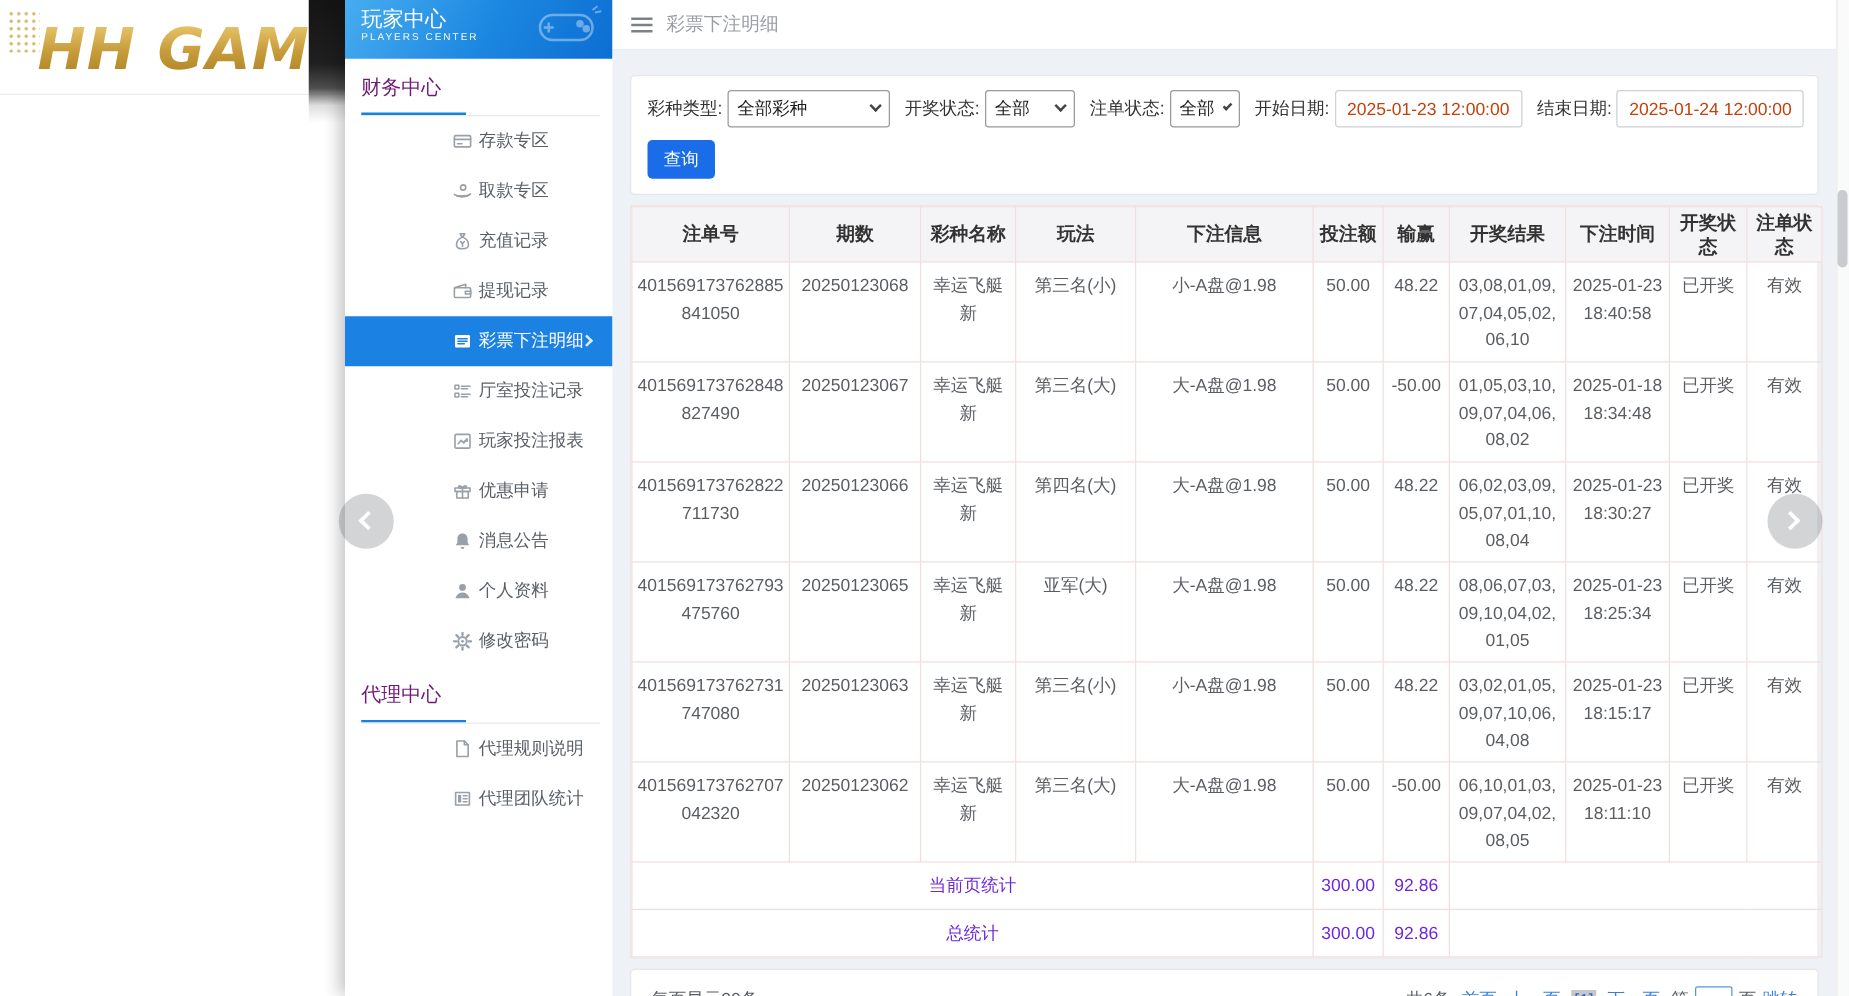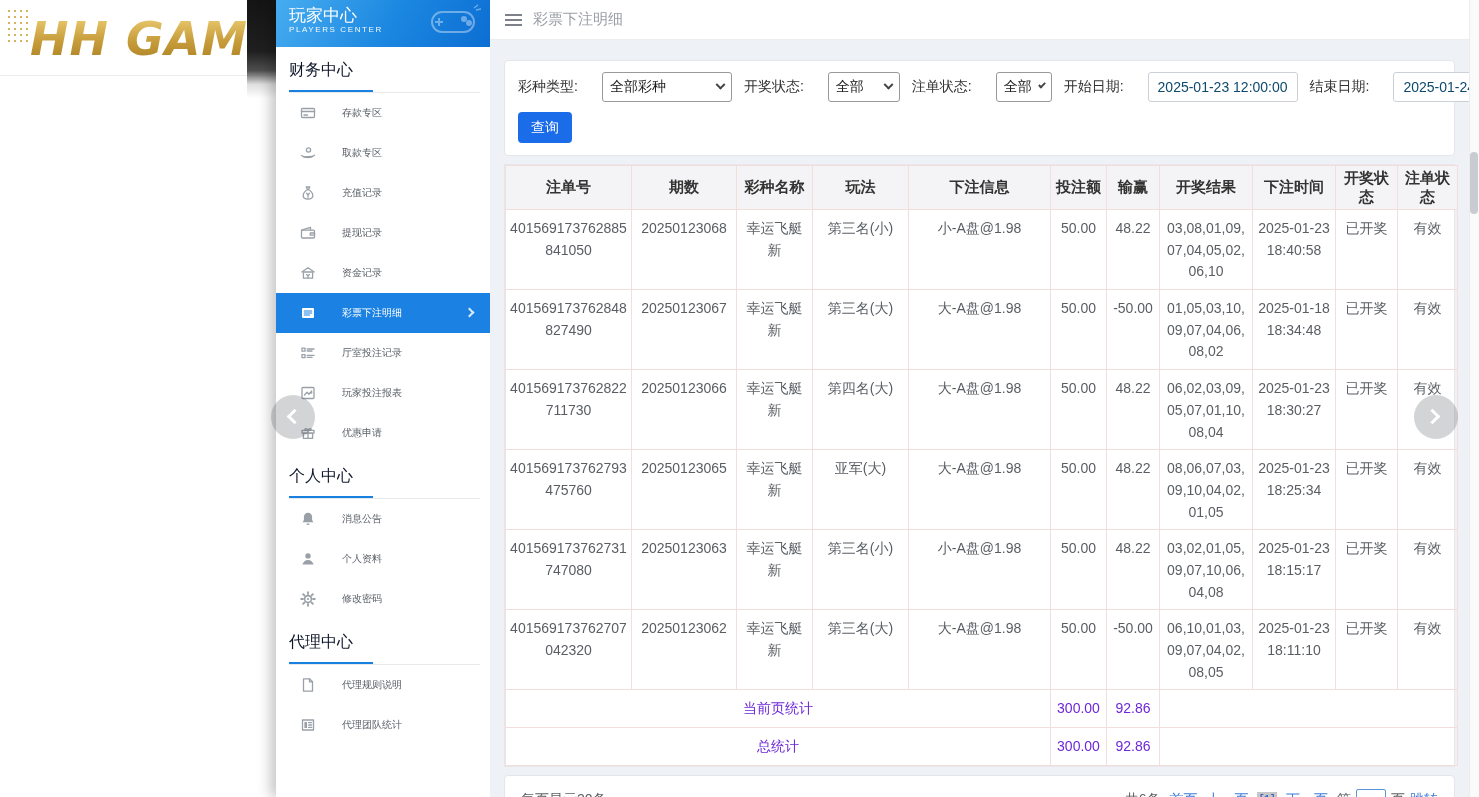--- a/index.html
+++ b/index.html
@@ -27,26 +27,26 @@
   
   .sidebar { width:214px; flex:none; background:#fff; overflow:hidden; }
   .sidebar-header { height:47px; position:relative; overflow:hidden; color:#fff;
     background:linear-gradient(120deg,#47adf0 0%,#1b86e0 55%,#0c6ed3 100%);
     padding:6px 0 0 13px; }
   .sidebar-title { font-size:17px; line-height:19px; }
   .sidebar-subtitle { font-size:8px; letter-spacing:1.6px; opacity:.95; }
   .gamepad { position:absolute; right:8px; top:4px; opacity:.38; }
 
   .section-head { padding:13px 10px 0 13px; }
-  .section-label { font-size:16px; color:#0f172a; margin-bottom:9px; }
+  .section-label { font-size:16px; color:#701a75; margin-bottom:9px; }
   .section-underline { height:3px; border-bottom:1px solid #e9e9e9;
     background:linear-gradient(to right,#1681e0 0 84px,transparent 84px); }
 
-  .menu-item { height:40px; display:flex; align-items:center; padding-left:24px; gap:26px;
-    color:#595f66; font-size:10px; cursor:pointer; position:relative; }
+  .menu-item { height:40px; display:flex; align-items:center; padding-left:86px; gap:5px;
+    color:#595f66; font-size:14px; cursor:pointer; position:relative; }
   .menu-item .micon { width:16px; height:16px; color:#99a0a8; flex:none; display:flex; }
   .menu-item.active { background:#1b82e4; color:#fff; }
   .menu-item.active .micon { color:#fff; }
   .menu-item .arrow { display:none; position:absolute; right:17px; top:16px; width:7px; height:7px;
     border-right:2px solid #d8e9fb; border-bottom:2px solid #d8e9fb; transform:rotate(-45deg); }
   .menu-item.active .arrow { display:block; }
 
   
   .main { flex:1; min-width:0; background:#eef1f5; display:flex; flex-direction:column; }
   .topbar { height:40px; background:#fff; border-bottom:1px solid #ebedf0; flex:none;
@@ -54,28 +54,28 @@
   .hamburger { width:17px; height:12px; border-top:2px solid #7d8288; border-bottom:2px solid #7d8288; position:relative; }
   .hamburger::after { content:""; position:absolute; left:0; right:0; top:3px; height:2px; background:#7d8288; }
   .topbar-title { font-size:15px; color:#9a9ea5; }
 
   .content { padding:20px 14px 0; }
 
   .filter-card { background:#fff; border:1px solid #e3e6ea; border-radius:4px;
     padding:11px 13px 12px; margin:0 10px 8px 0; }
   .filter-row { display:flex; align-items:center; font-size:14px; color:#333; white-space:nowrap; }
   .flabel { margin-right:4px; }
-  .fgroup { margin-right:12px; display:flex; align-items:center;margin-left:20px; }
+  .fgroup { margin-right:12px; display:flex; align-items:center; }
   .fselect { height:30px; border:1px solid #999; border-radius:3px; background:#fff;
     display:inline-flex; align-items:center; justify-content:space-between;
     padding:0 7px; font-size:14px; color:#1b1b1b; cursor:pointer; }
   .fselect .chev { width:7px; height:7px; border-right:2px solid #444; border-bottom:2px solid #444;
     transform:rotate(45deg) translate(-2px,-2px); margin-left:8px; }
   .fdate { height:30px; width:150px; border:1px solid #ccd1d7; border-radius:3px;
-    padding:0 9px; font-size:14px; color:#0c4a6e; font-family:"Liberation Sans","DejaVu Sans",sans-serif; }
+    padding:0 9px; font-size:14px; color:#c2410c; font-family:"Liberation Sans","DejaVu Sans",sans-serif; }
   .search-btn { margin-top:10px; min-width:54px; height:31px; padding:0 13px; border:none;
     background:#1b6ce8; color:#fff; font-size:14px; border-radius:4px; cursor:pointer; }
 
   .table-wrap { margin-right:10px; background:#fff; border:1px solid #e7e7e9; }
   table { width:100%; border-collapse:collapse; table-layout:fixed; }
   th { background:#f4f4f6; font-size:15px; font-weight:bold; color:#333; height:44px;
     border:1px solid #f3dede; padding:2px; }
   td { border:1px solid #f3dede; text-align:center; font-size:14px; color:#5a5e63;
     padding:8px 4px 6px; line-height:1.55; vertical-align:top; word-break:break-all; }
   tr.data-row { height:76px; }
@@ -170,30 +170,20 @@
         <div class="menu-item">
           <span class="micon">
             <svg width="16" height="16" viewBox="0 0 16 16" fill="none" stroke="currentColor" stroke-width="1.3" stroke-linecap="round" stroke-linejoin="round">
               <path d="M1.5 5.2 10.5 2.4V5.2"></path>
               <rect x="1.5" y="5.2" width="13" height="7.8" rx="1"></rect>
               <rect x="10.3" y="8" width="4.2" height="2.2"></rect>
             </svg>
           </span>
           <span>提现记录</span>
         </div>
-        <div class="menu-item">
-          <span class="micon">
-            <svg width="16" height="16" viewBox="0 0 16 16" fill="none" stroke="currentColor" stroke-width="1.3" stroke-linecap="round" stroke-linejoin="round">
-              <path d="M1.8 7 8 2.8 14.2 7"></path>
-              <rect x="3.4" y="7" width="9.2" height="6.2"></rect>
-              <path d="M6.6 9.4 8 11l1.4-1.6M8 11v2"></path>
-            </svg>
-          </span>
-          <span>资金记录</span>
-        </div>
         <div class="menu-item active">
           <span class="micon">
             <svg width="16" height="16" viewBox="0 0 16 16" fill="none" stroke="currentColor" stroke-width="1.3" stroke-linecap="round" stroke-linejoin="round">
               <rect x="2" y="3" width="12" height="10" rx="1" fill="currentColor" stroke="none"></rect>
               <g stroke="#1b82e4" stroke-width="1.2">
                 <line x1="4.3" y1="6" x2="11.7" y2="6"></line>
                 <line x1="4.3" y1="8" x2="11.7" y2="8"></line>
                 <line x1="4.3" y1="10" x2="9.5" y2="10"></line>
               </g>
             </svg>
@@ -227,24 +217,20 @@
         <div class="menu-item">
           <span class="micon">
             <svg width="16" height="16" viewBox="0 0 16 16" fill="none" stroke="currentColor" stroke-width="1.3" stroke-linecap="round" stroke-linejoin="round">
               <rect x="2" y="5.4" width="12" height="2.8"></rect>
               <rect x="3.4" y="8.2" width="9.2" height="5.2"></rect>
               <line x1="8" y1="5.4" x2="8" y2="13.4"></line>
               <path d="M8 5.4C6.8 3 4.6 3.4 4.9 4.7 5.1 5.8 6.8 5.4 8 5.4zM8 5.4C9.2 3 11.4 3.4 11.1 4.7 10.9 5.8 9.2 5.4 8 5.4z"></path>
             </svg>
           </span>
           <span>优惠申请</span>
-        </div>
-        <div class="section-head">
-          <div class="section-label">个人中心</div>
-          <div class="section-underline"></div>
         </div>
         <div class="menu-item">
           <span class="micon">
             <svg width="16" height="16" viewBox="0 0 16 16" fill="none" stroke="currentColor" stroke-width="1.3" stroke-linecap="round" stroke-linejoin="round">
               <path d="M8 1.8c2.4 0 4.1 1.8 4.1 4.2v2.9l1.3 2.3H2.6L3.9 8.9V6c0-2.4 1.7-4.2 4.1-4.2z" fill="currentColor" stroke="none"></path>
               <path d="M6.5 12.6a1.5 1.5 0 0 0 3 0z" fill="currentColor" stroke="none"></path>
             </svg>
           </span>
           <span>消息公告</span>
         </div>

